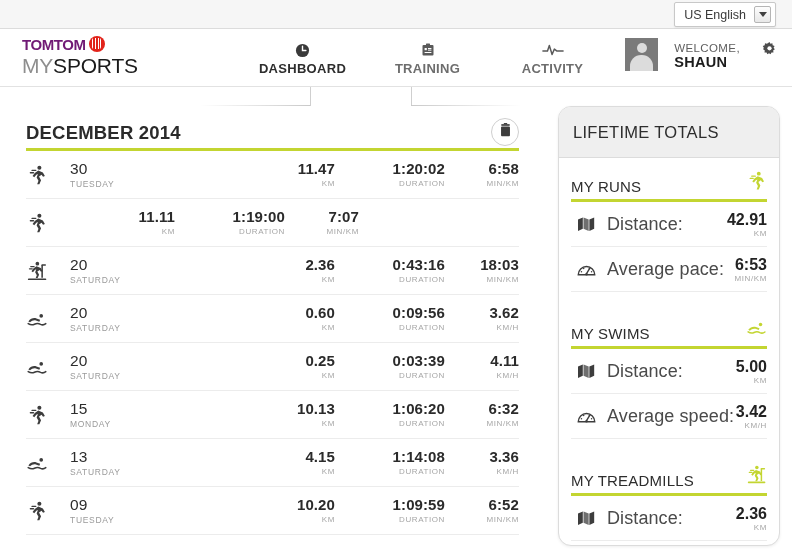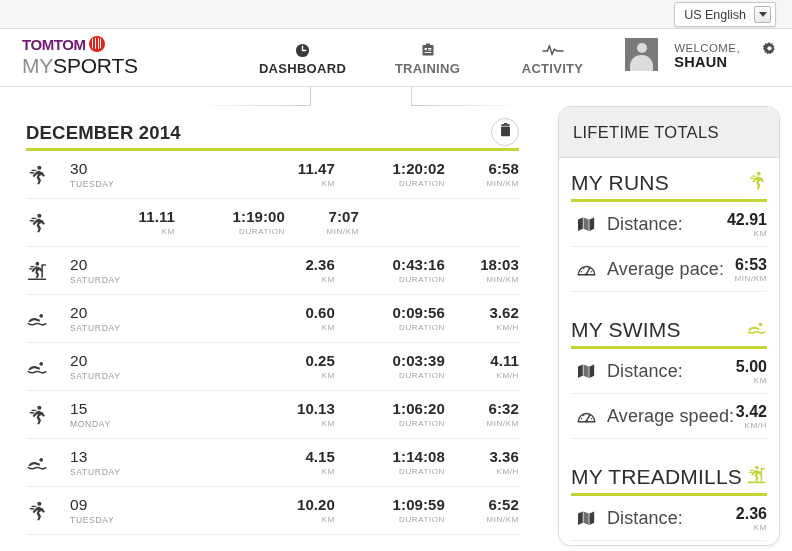--- a/index.html
+++ b/index.html
@@ -151,21 +151,21 @@
   .totals-head {
     height:51px; background:#efefef; border-bottom:1px solid #dcdcdc;
     display:flex; align-items:center; padding-left:14px;
   }
   .totals-head .t { font-size:16.5px; color:#2d2d2d; letter-spacing:.3px; }
   .tgroup { padding: 0 12px; }
   .tgroup-head {
     display:flex; align-items:flex-end; justify-content:space-between;
     padding-top:12px; padding-bottom:4px;
   }
-  .tgroup-head .name { font-size:21px; color:#2d2d2d; letter-spacing:.2px;}
+  .tgroup-head .name { font-size:15px; color:#2d2d2d; letter-spacing:.2px;}
   .tgroup .gline { height:3px; background:#c3d531; }
   .trow {
     height:45px; display:flex; align-items:center;
     border-bottom:1px solid #ececec; padding-left:6px;
   }
   .trow .ti { width:30px; display:flex; align-items:center; }
   .trow .tl { font-size:18px; color:#4a4a4a; flex:1; letter-spacing:.1px;}
   .trow .tv { text-align:right; }
   .trow .tv .v { font-size:16px; font-weight:bold; color:#232323; line-height:17px;}
   .trow .tv .u { font-size:8px; color:#a6a6a6; letter-spacing:.6px; margin-top:1px;}

